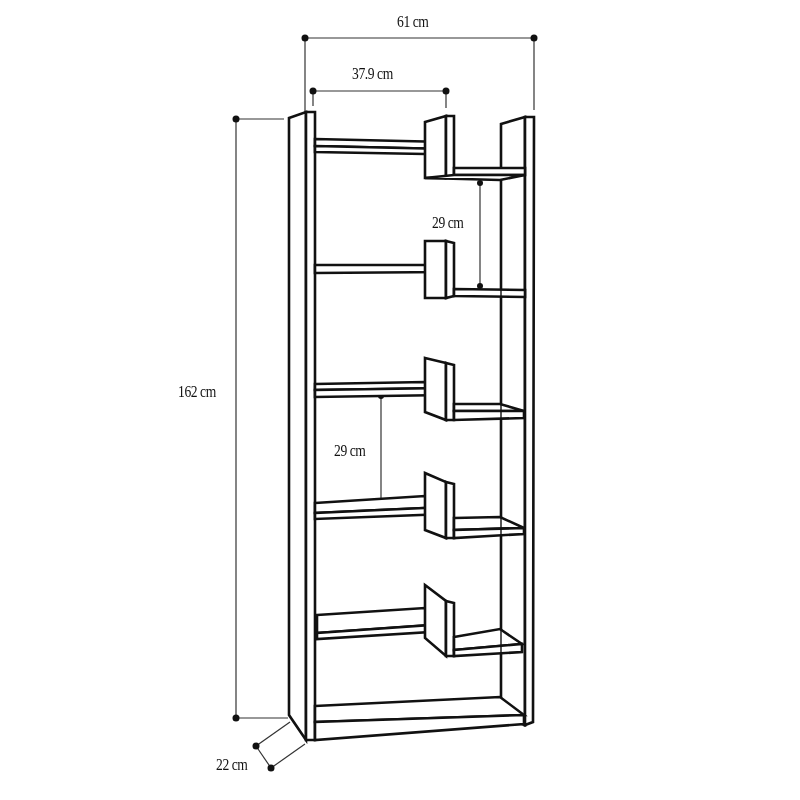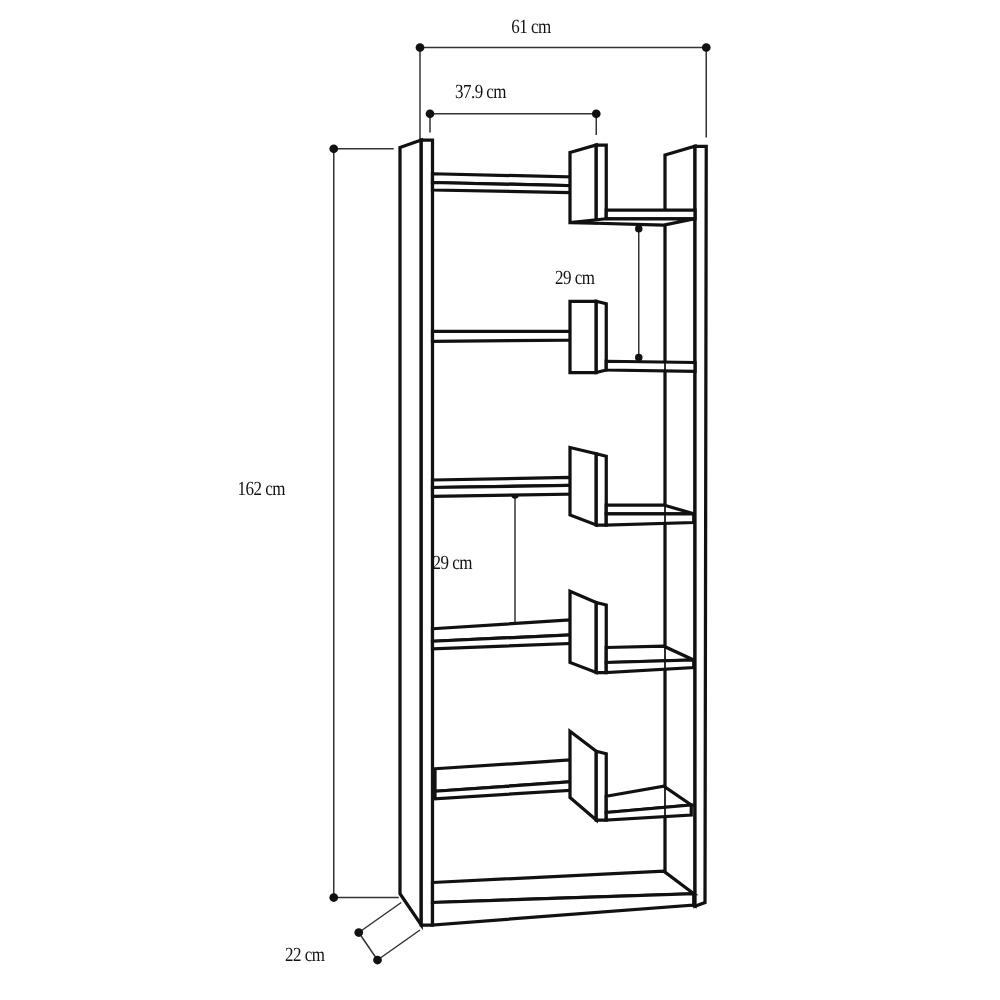--- a/index.html
+++ b/index.html
@@ -1,17 +1,17 @@
 <!DOCTYPE html>
 <html><head>
   <meta charset="utf-8">
   <style>
     html, body { margin: 0; padding: 0; background: #ffffff; }
     body { width: 800px; height: 800px; position: relative; overflow: hidden; }
-    #canvas { position: absolute; left: 12px; top: 0; width: 660px; height: 800px; padding-left: 19px; }
+    #canvas { position: absolute; left: 0; top: 0; width: 660px; height: 800px; }
     .lbl {
       position: absolute;
       font-family: "Liberation Serif", "DejaVu Serif", serif;
       font-size: 16px;
       color: #111111;
       white-space: nowrap;
       letter-spacing: -0.5px;
       transform: scaleX(0.85);
       transform-origin: left top;
     }

